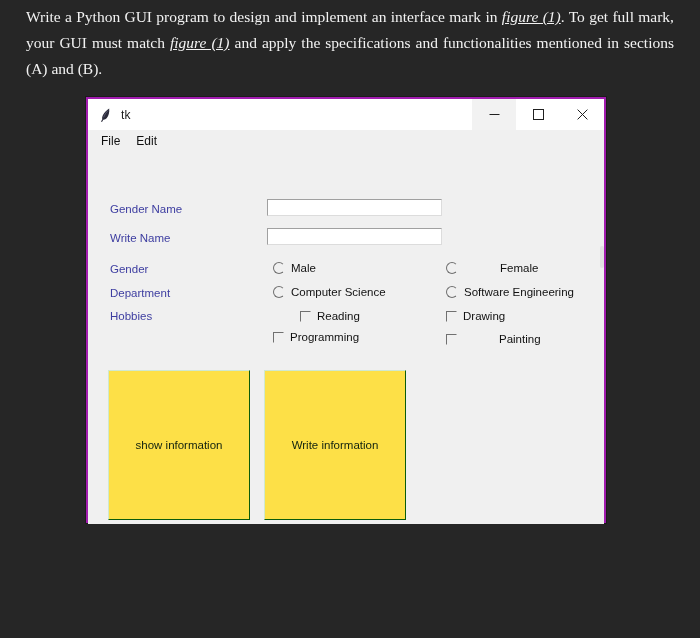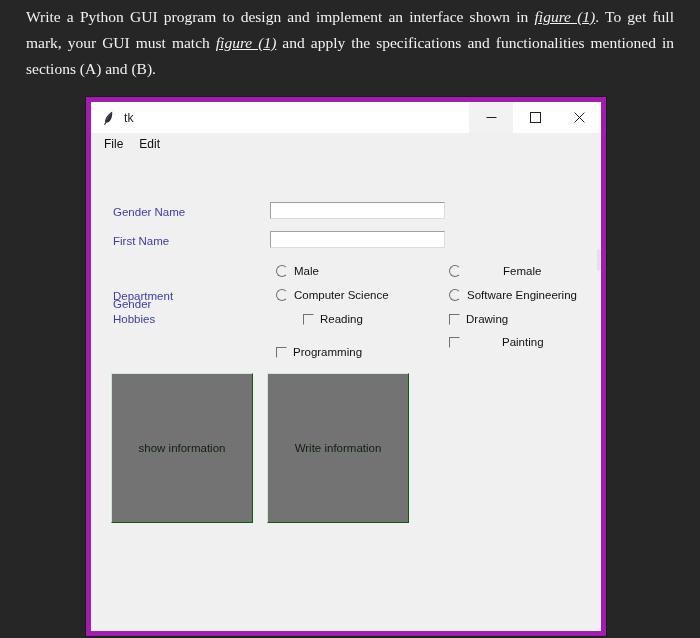--- a/index.html
+++ b/index.html
@@ -33,24 +33,24 @@
     font-style: italic;
     text-decoration: underline;
   }
 
   
   .tk-window {
     position: absolute;
     left: 86px;
     top: 97px;
     width: 520px;
-    height: 539px;
-    background: #f0f0f0;
-    box-sizing: border-box;
-    border: 5px solid #a21caf;
+    height: 426px;
+    background: #f0f0f0;
+    box-sizing: border-box;
+    border: 2px solid #a21caf;
     box-shadow: 0 0 0 1px rgba(0,0,0,0.25);
   }
 
   .titlebar {
     height: 31px;
     background: #ffffff;
     display: flex;
     align-items: center;
     position: relative;
   }
@@ -158,21 +158,21 @@
     border-right-color: transparent;
     border-bottom-color: transparent;
     box-sizing: border-box;
     flex: 0 0 auto;
     background: #f0f0f0;
   }
 
   
   .green-btn {
     position: absolute;
-    background: #737373;
+    background: #fde047;
     border: 1px solid #0b5c0b;
     border-top-color: #cfe8cf;
     border-left-color: #cfe8cf;
     box-sizing: border-box;
     display: flex;
     align-items: center;
     justify-content: center;
     cursor: default;
   }
   .green-btn span {
@@ -189,21 +189,21 @@
     width: 4px;
     height: 22px;
     background: #e2e2e2;
     border-radius: 2px;
   }
 </style>
 </head>
 <body>
 
 <div class="question">
-  <span>Write a Python GUI program to design and implement an interface shown in </span><span class="ital">figure (1)</span><span>. To get full mark, your GUI must match </span><span class="ital">figure (1)</span><span> and apply the specifications and functionalities mentioned in sections (A) and (B).</span>
+  <span>Write a Python GUI program to design and implement an interface mark in </span><span class="ital">figure (1)</span><span>. To get full mark, your GUI must match </span><span class="ital">figure (1)</span><span> and apply the specifications and functionalities mentioned in sections (A) and (B).</span>
 </div>
 
 <div class="tk-window">
 
   <div class="titlebar">
     <svg class="title-icon" viewBox="0 0 16 16">
       <path d="M11.2 1.4 C 9.0 2.6 6.4 5.2 5.0 8.0 C 4.1 9.8 3.9 11.2 4.3 12.2 L 3.0 14.6 L 4.0 15.1 L 5.3 12.7 C 6.4 12.9 7.6 12.3 8.8 11.0 C 10.6 9.0 11.6 5.4 11.2 1.4 Z" fill="#2b2b3a"></path>
       <path d="M10.0 3.6 C 8.2 5.2 6.6 7.6 5.6 10.3" stroke="#6d6d86" stroke-width="0.7" fill="none"></path>
     </svg>
     <span class="title-text">tk</span>
@@ -231,22 +231,22 @@
   <div class="menubar">
     <div class="menu-item">File</div>
     <div class="menu-item">Edit</div>
   </div>
 
   <div class="client">
 
     <div class="scroll-hint"></div>
 
     <div class="lbl" style="left:22px; top:52px;">Gender Name</div>
-    <div class="lbl" style="left:22px; top:81px;">First Name</div>
-    <div class="lbl" style="left:22px; top:112px;margin-top:32px;">Gender</div>
+    <div class="lbl" style="left:22px; top:81px;">Write Name</div>
+    <div class="lbl" style="left:22px; top:112px;">Gender</div>
     <div class="lbl" style="left:22px; top:136px;">Department</div>
     <div class="lbl" style="left:22px; top:159px;">Hobbies</div>
 
     <input class="entry" style="left: 179px; top: 48px; width: 175px;" placeholder="">
     <input class="entry" style="left: 179px; top: 77px; width: 175px;" placeholder="">
 
     <div class="opt" style="left:185px; top:111px;">
       <span class="radio-mark"></span>
       <span class="opt-label">Male</span>
     </div>
@@ -265,21 +265,21 @@
     </div>
 
     <div class="opt" style="left:185px; top:159px;padding-left:27px;">
       <span class="check-mark"></span>
       <span class="opt-label">Reading</span>
     </div>
     <div class="opt" style="left:358px; top:159px;">
       <span class="check-mark"></span>
       <span class="opt-label">Drawing</span>
     </div>
-    <div class="opt" style="left:185px; top:192px;">
+    <div class="opt" style="left:185px; top:180px;">
       <span class="check-mark"></span>
       <span class="opt-label">Programming</span>
     </div>
     <div class="opt" style="left:358px; top:182px;gap:36px;">
       <span class="check-mark"></span>
       <span class="opt-label">Painting</span>
     </div>
 
     <div class="green-btn" style="left:20px; top:219px; width:142px; height:150px;">
       <span>show information</span>

